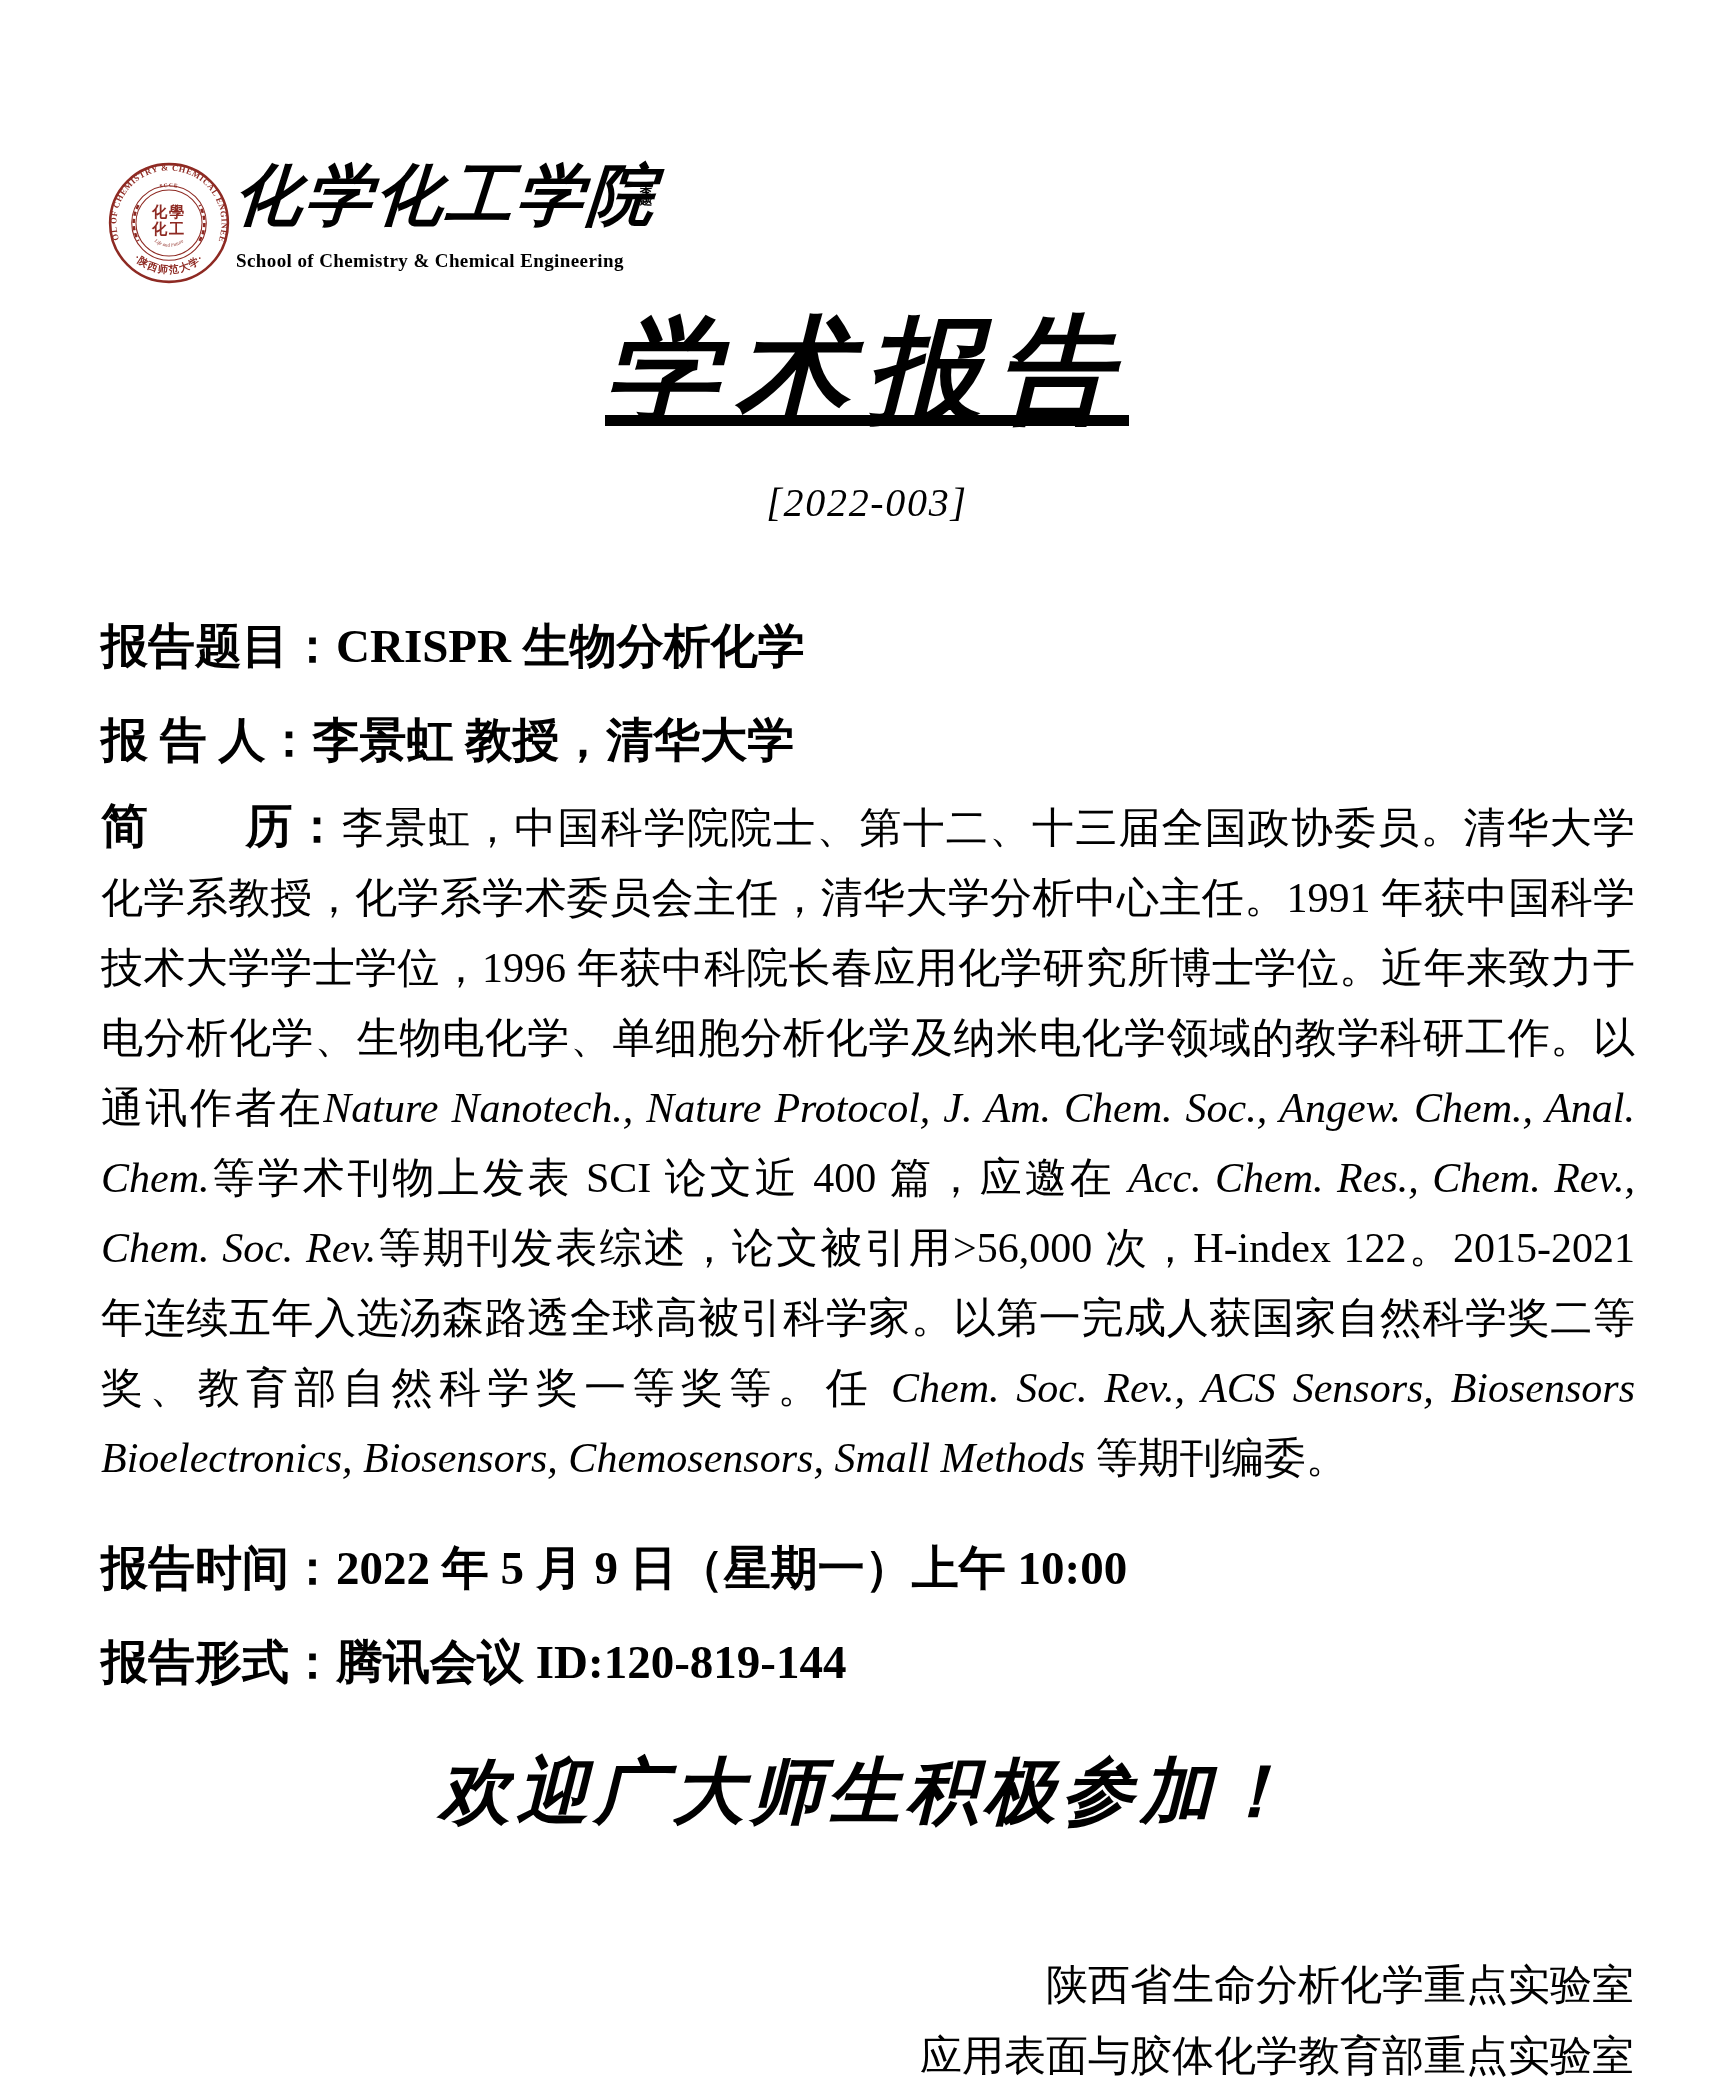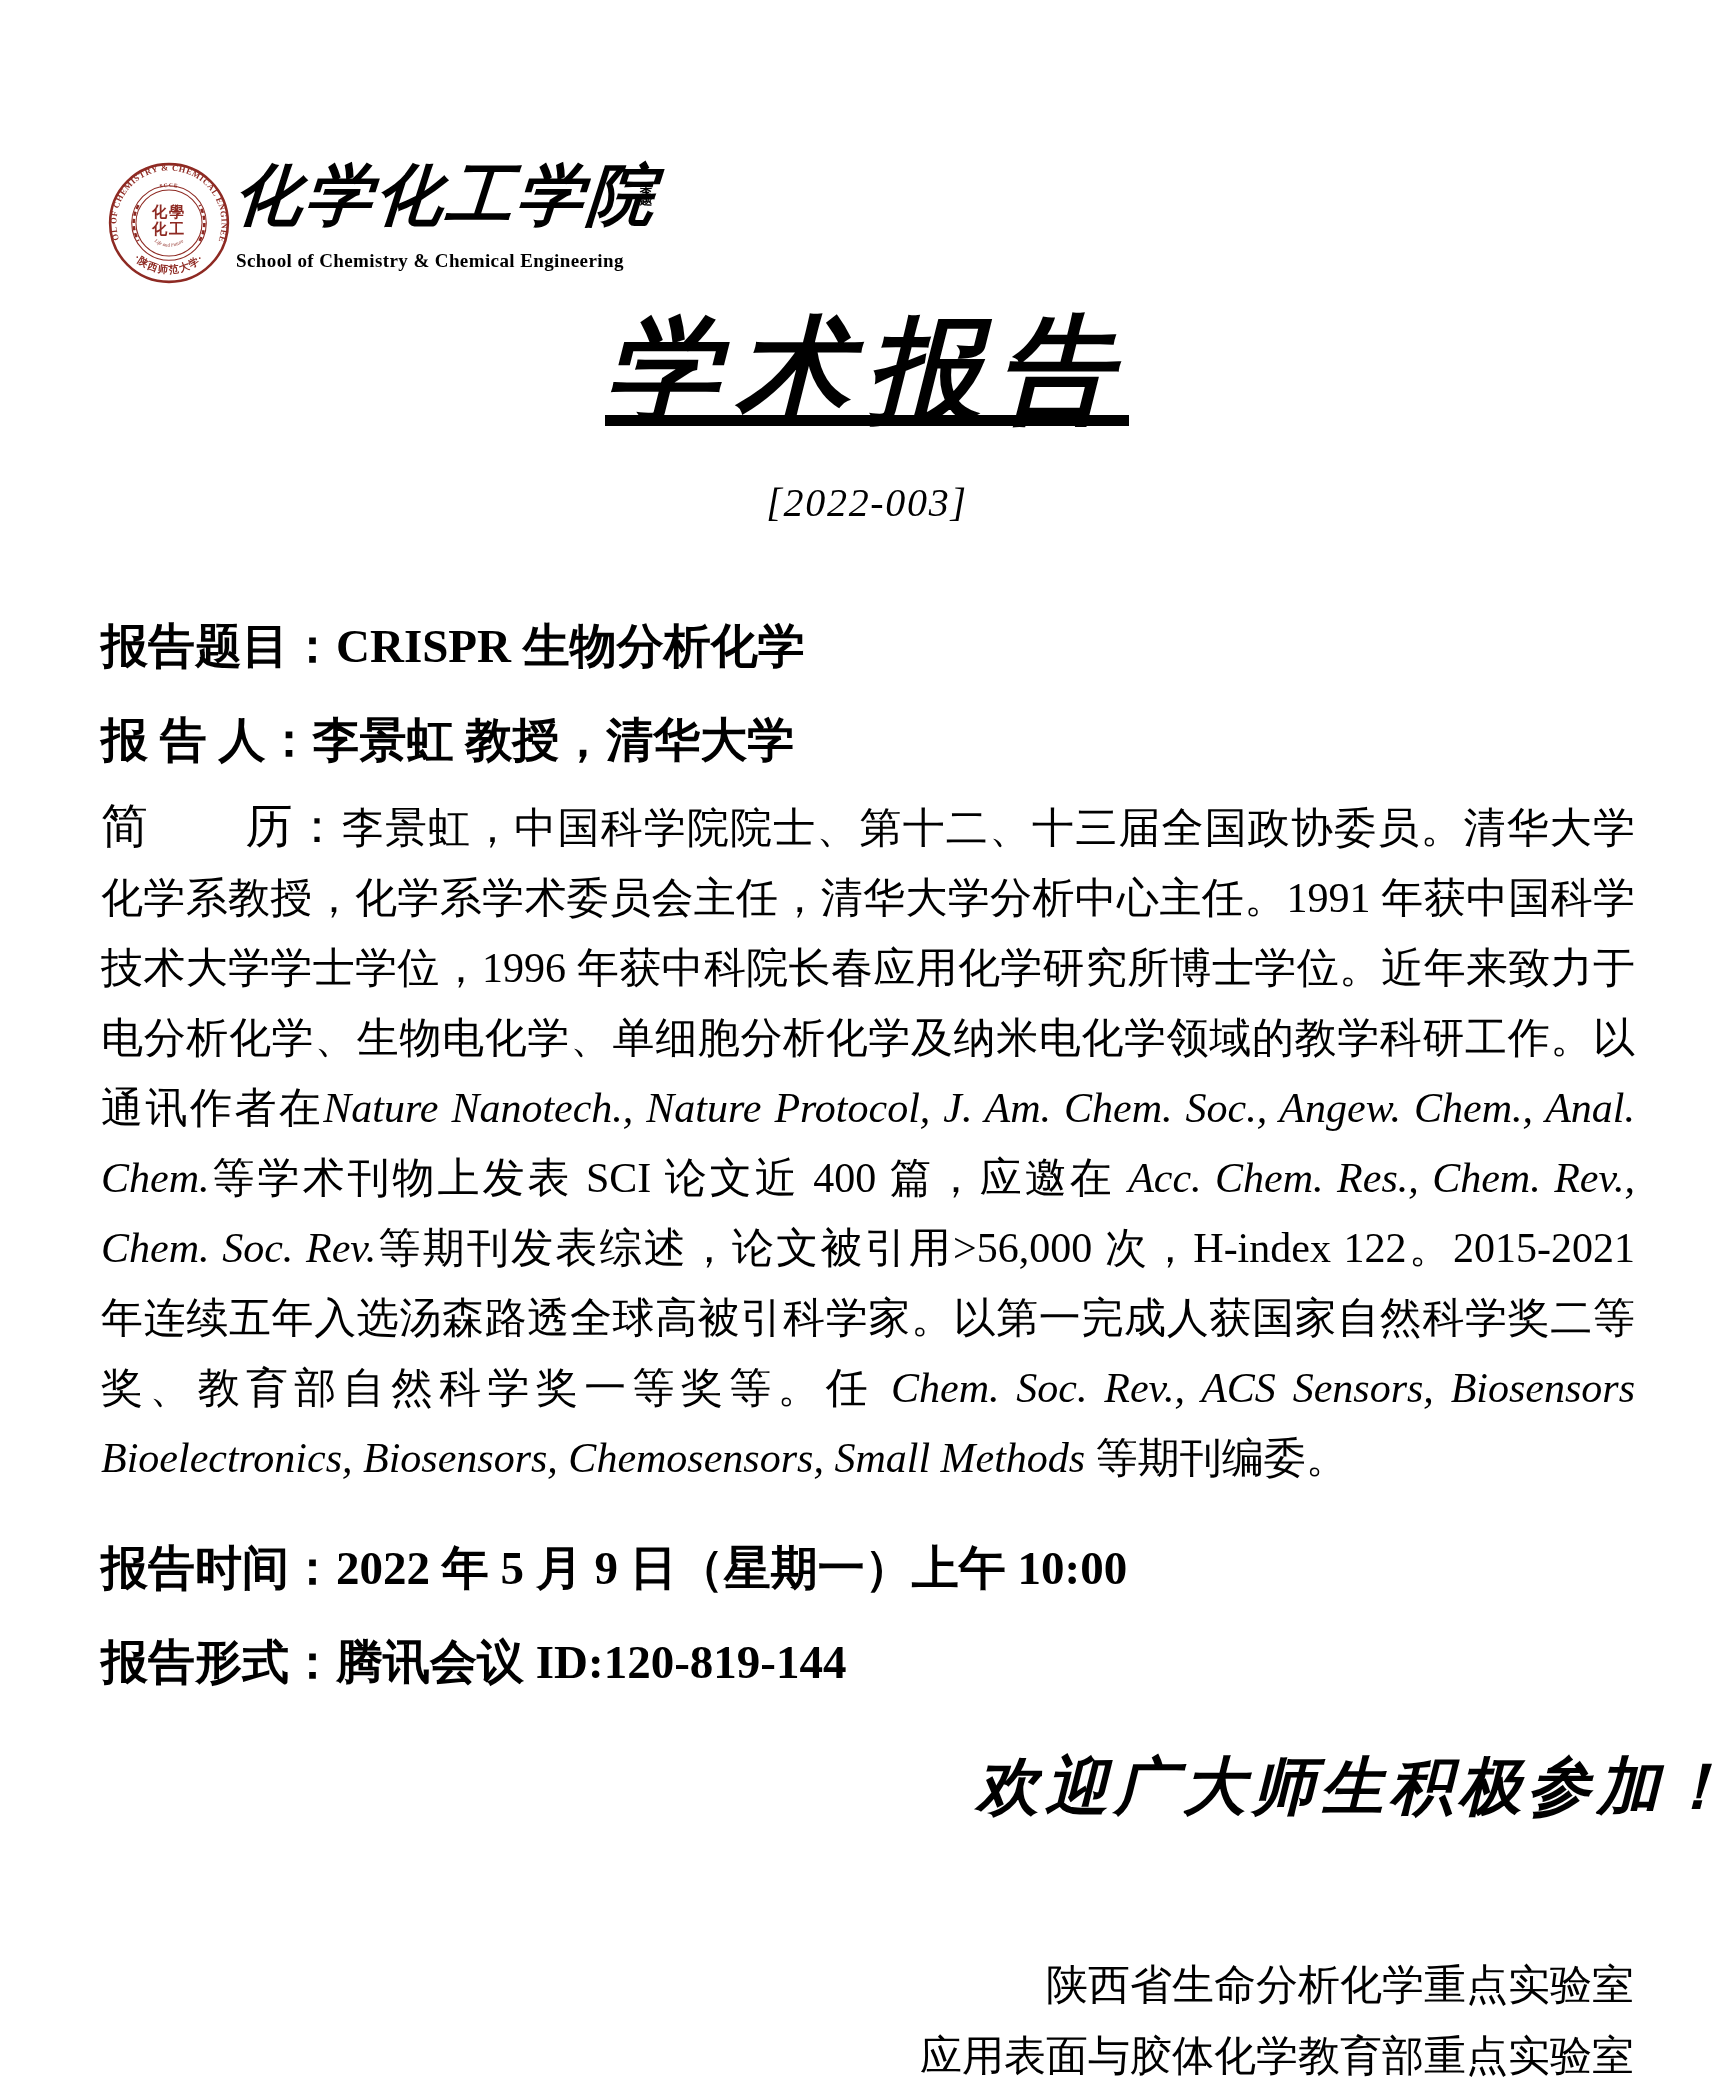--- a/index.html
+++ b/index.html
@@ -52,32 +52,32 @@
   .row .value{font-weight:bold;}
   .row-topic{top:570px;}
   .row-speaker{top:664px;}
 
   
   .bio{
     position:absolute;left:101px;top:749px;width:1534px;
     font-size:42px;line-height:70px;
     text-align:justify;text-justify:inter-character;
   }
-  .bio .label{font-weight:normal;font-size:47px;margin-top:45px;}
+  .bio .label{font-weight:bold;font-size:47px;margin-top:45px;}
   .bio i{font-family:"Liberation Serif","DejaVu Serif",serif;}
 
   
   .row-time{top:1492px;}
   .row-format{top:1586px;}
 
   
   .welcome{
     position:absolute;top:1744px;left:0;width:100%;
-    text-align:right;
-    font-size:63px;font-weight:900;font-style:italic;
+    text-align:center;
+    font-size:72px;font-weight:900;font-style:italic;
     letter-spacing:5.9px;white-space:nowrap;
   }
 
   
   .closing{
     position:absolute;right:100px;top:1950px;
     text-align:right;
     font-size:42px;line-height:71px;
     white-space:nowrap;
   }

